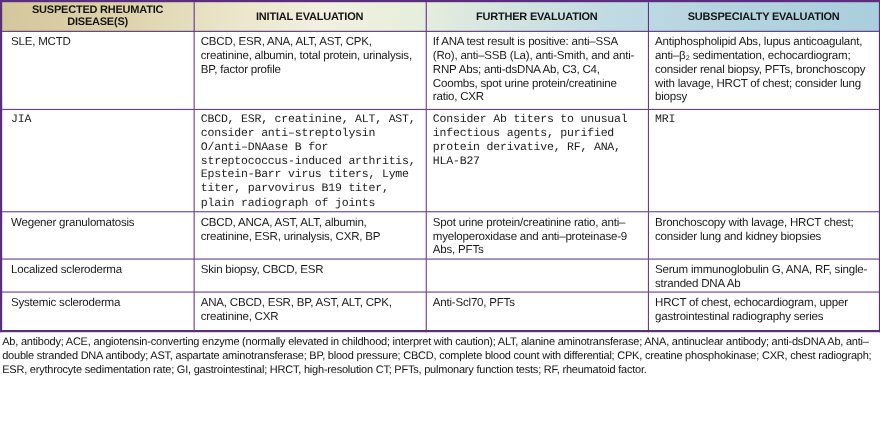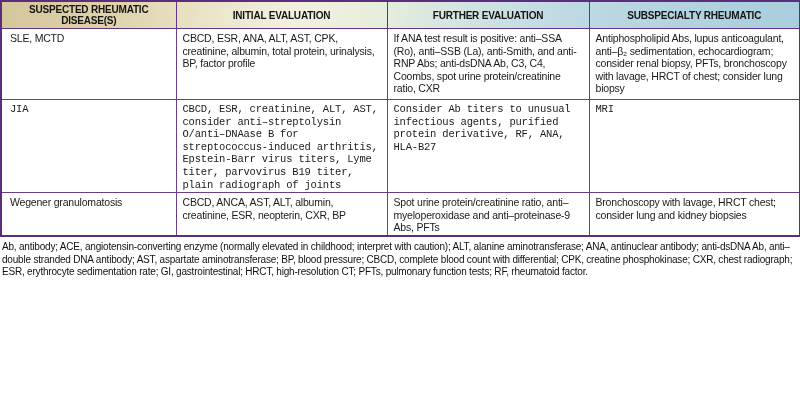--- a/index.html
+++ b/index.html
@@ -87,38 +87,50 @@
       <col class="c1">
         <col class="c2">
         <col class="c3">
         <col class="c4">
     </colgroup>
     <thead>
       <tr>
         <th>SUSPECTED RHEUMATIC DISEASE(S)</th>
         <th>INITIAL EVALUATION</th>
         <th>FURTHER EVALUATION</th>
-        <th>SUBSPECIALTY RHEUMATIC</th>
+        <th>SUBSPECIALTY EVALUATION</th>
       </tr>
     </thead>
     <tbody>
       <tr class="r-sle">
         <td class="disease">SLE, MCTD</td>
         <td>CBCD, ESR, ANA, ALT, AST, CPK, creatinine, albumin, total protein, urinalysis, BP, factor profile</td>
         <td>If ANA test result is positive: anti–SSA (Ro), anti–SSB (La), anti-Smith, and anti-RNP Abs; anti-dsDNA Ab, C3, C4, Coombs, spot urine protein/creatinine ratio, CXR</td>
         <td>Antiphospholipid Abs, lupus anticoagulant, anti–β₂ sedimentation, echocardiogram; consider renal biopsy, PFTs, bronchoscopy with lavage, HRCT of chest; consider lung biopsy</td>
       </tr>
       <tr class="r-jia">
         <td class="disease">JIA</td>
         <td>CBCD, ESR, creatinine, ALT, AST, consider anti–streptolysin O/anti–DNAase B for streptococcus-induced arthritis, Epstein-Barr virus titers, Lyme titer, parvovirus B19 titer, plain radiograph of joints</td>
         <td>Consider Ab titers to unusual infectious agents, purified protein derivative, RF, ANA, HLA-B27</td>
         <td>MRI</td>
       </tr>
       <tr class="r-weg">
         <td class="disease">Wegener granulomatosis</td>
-        <td>CBCD, ANCA, AST, ALT, albumin, creatinine, ESR, neopterin, CXR, BP</td>
+        <td>CBCD, ANCA, AST, ALT, albumin, creatinine, ESR, urinalysis, CXR, BP</td>
         <td>Spot urine protein/creatinine ratio, anti–myeloperoxidase and anti–proteinase-9 Abs, PFTs</td>
         <td>Bronchoscopy with lavage, HRCT chest; consider lung and kidney biopsies</td>
+      </tr>
+      <tr class="r-loc">
+        <td class="disease">Localized scleroderma</td>
+        <td>Skin biopsy, CBCD, ESR</td>
+        <td></td>
+        <td>Serum immunoglobulin G, ANA, RF, single-stranded DNA Ab</td>
+      </tr>
+      <tr class="r-sys">
+        <td class="disease">Systemic scleroderma</td>
+        <td>ANA, CBCD, ESR, BP, AST, ALT, CPK, creatinine, CXR</td>
+        <td>Anti-Scl70, PFTs</td>
+        <td>HRCT of chest, echocardiogram, upper gastrointestinal radiography series</td>
       </tr>
     </tbody>
   </table>
   <p class="footnote">Ab, antibody; ACE, angiotensin-converting enzyme (normally elevated in childhood; interpret with caution); ALT, alanine aminotransferase; ANA, antinuclear antibody; anti-dsDNA Ab, anti–double stranded DNA antibody; AST, aspartate aminotransferase; BP, blood pressure; CBCD, complete blood count with differential; CPK, creatine phosphokinase; CXR, chest radiograph; ESR, erythrocyte sedimentation rate; GI, gastrointestinal; HRCT, high-resolution CT; PFTs, pulmonary function tests; RF, rheumatoid factor.</p>
 </div>
 
 </body></html>

